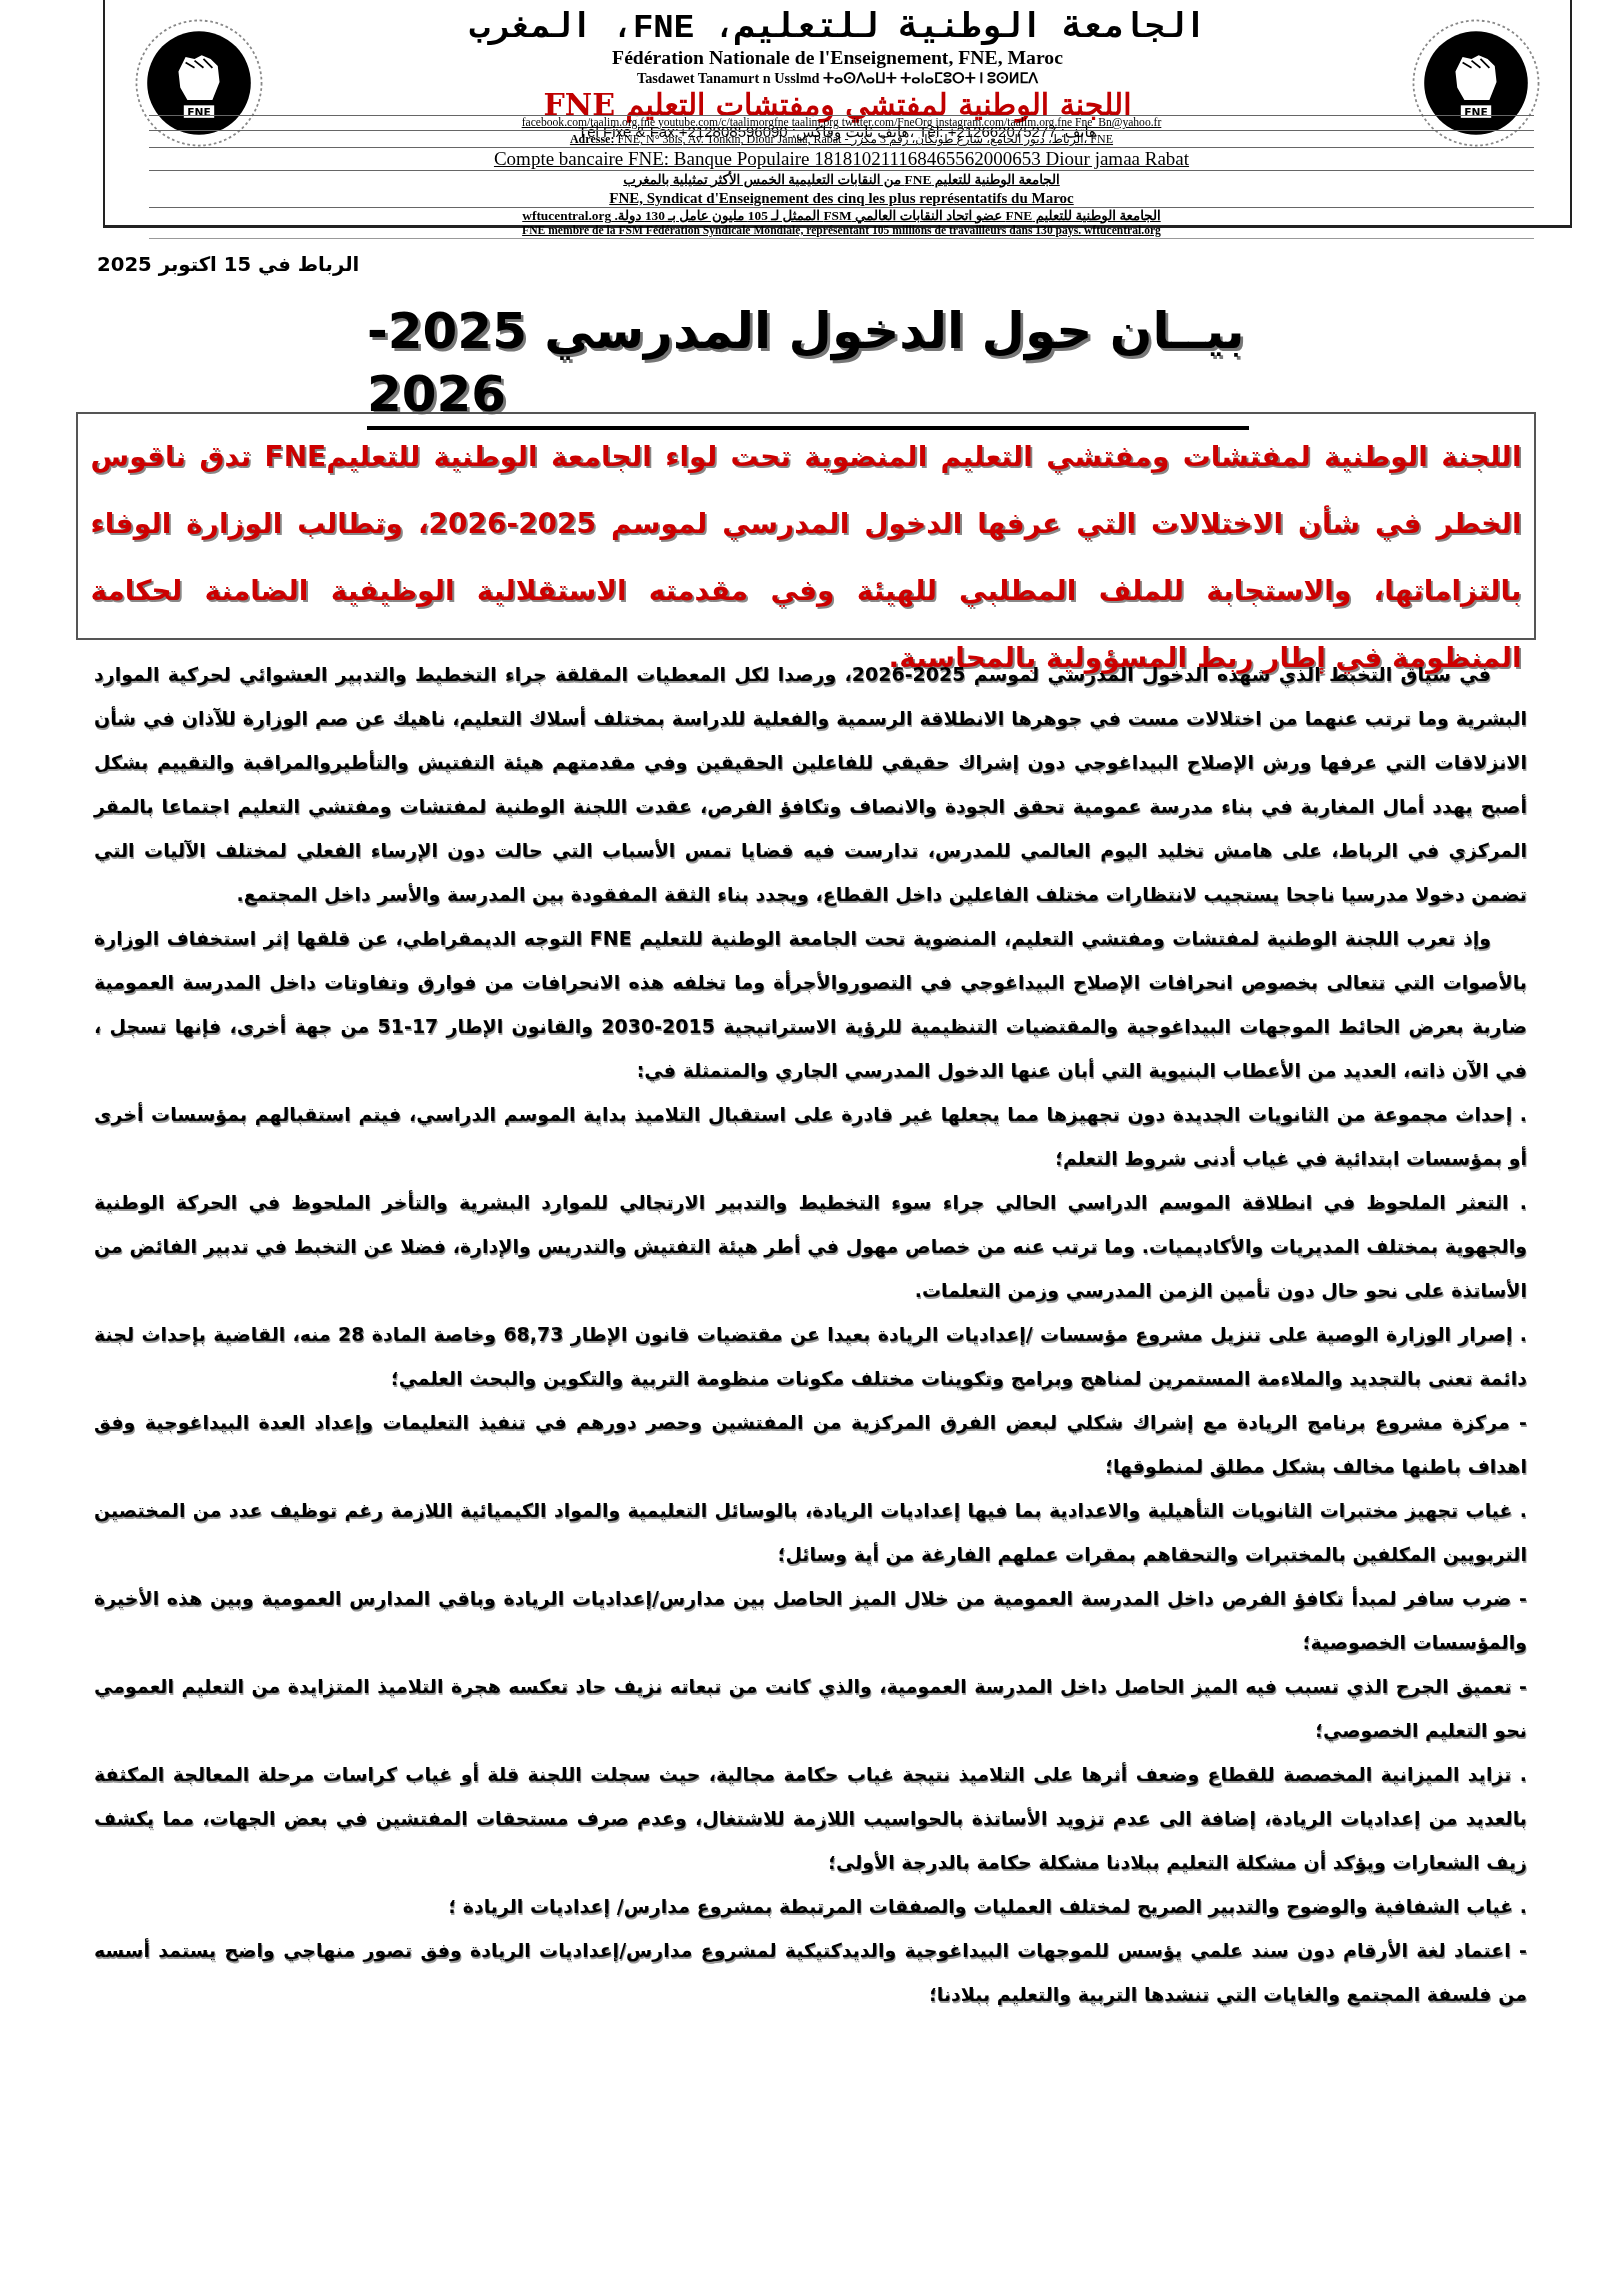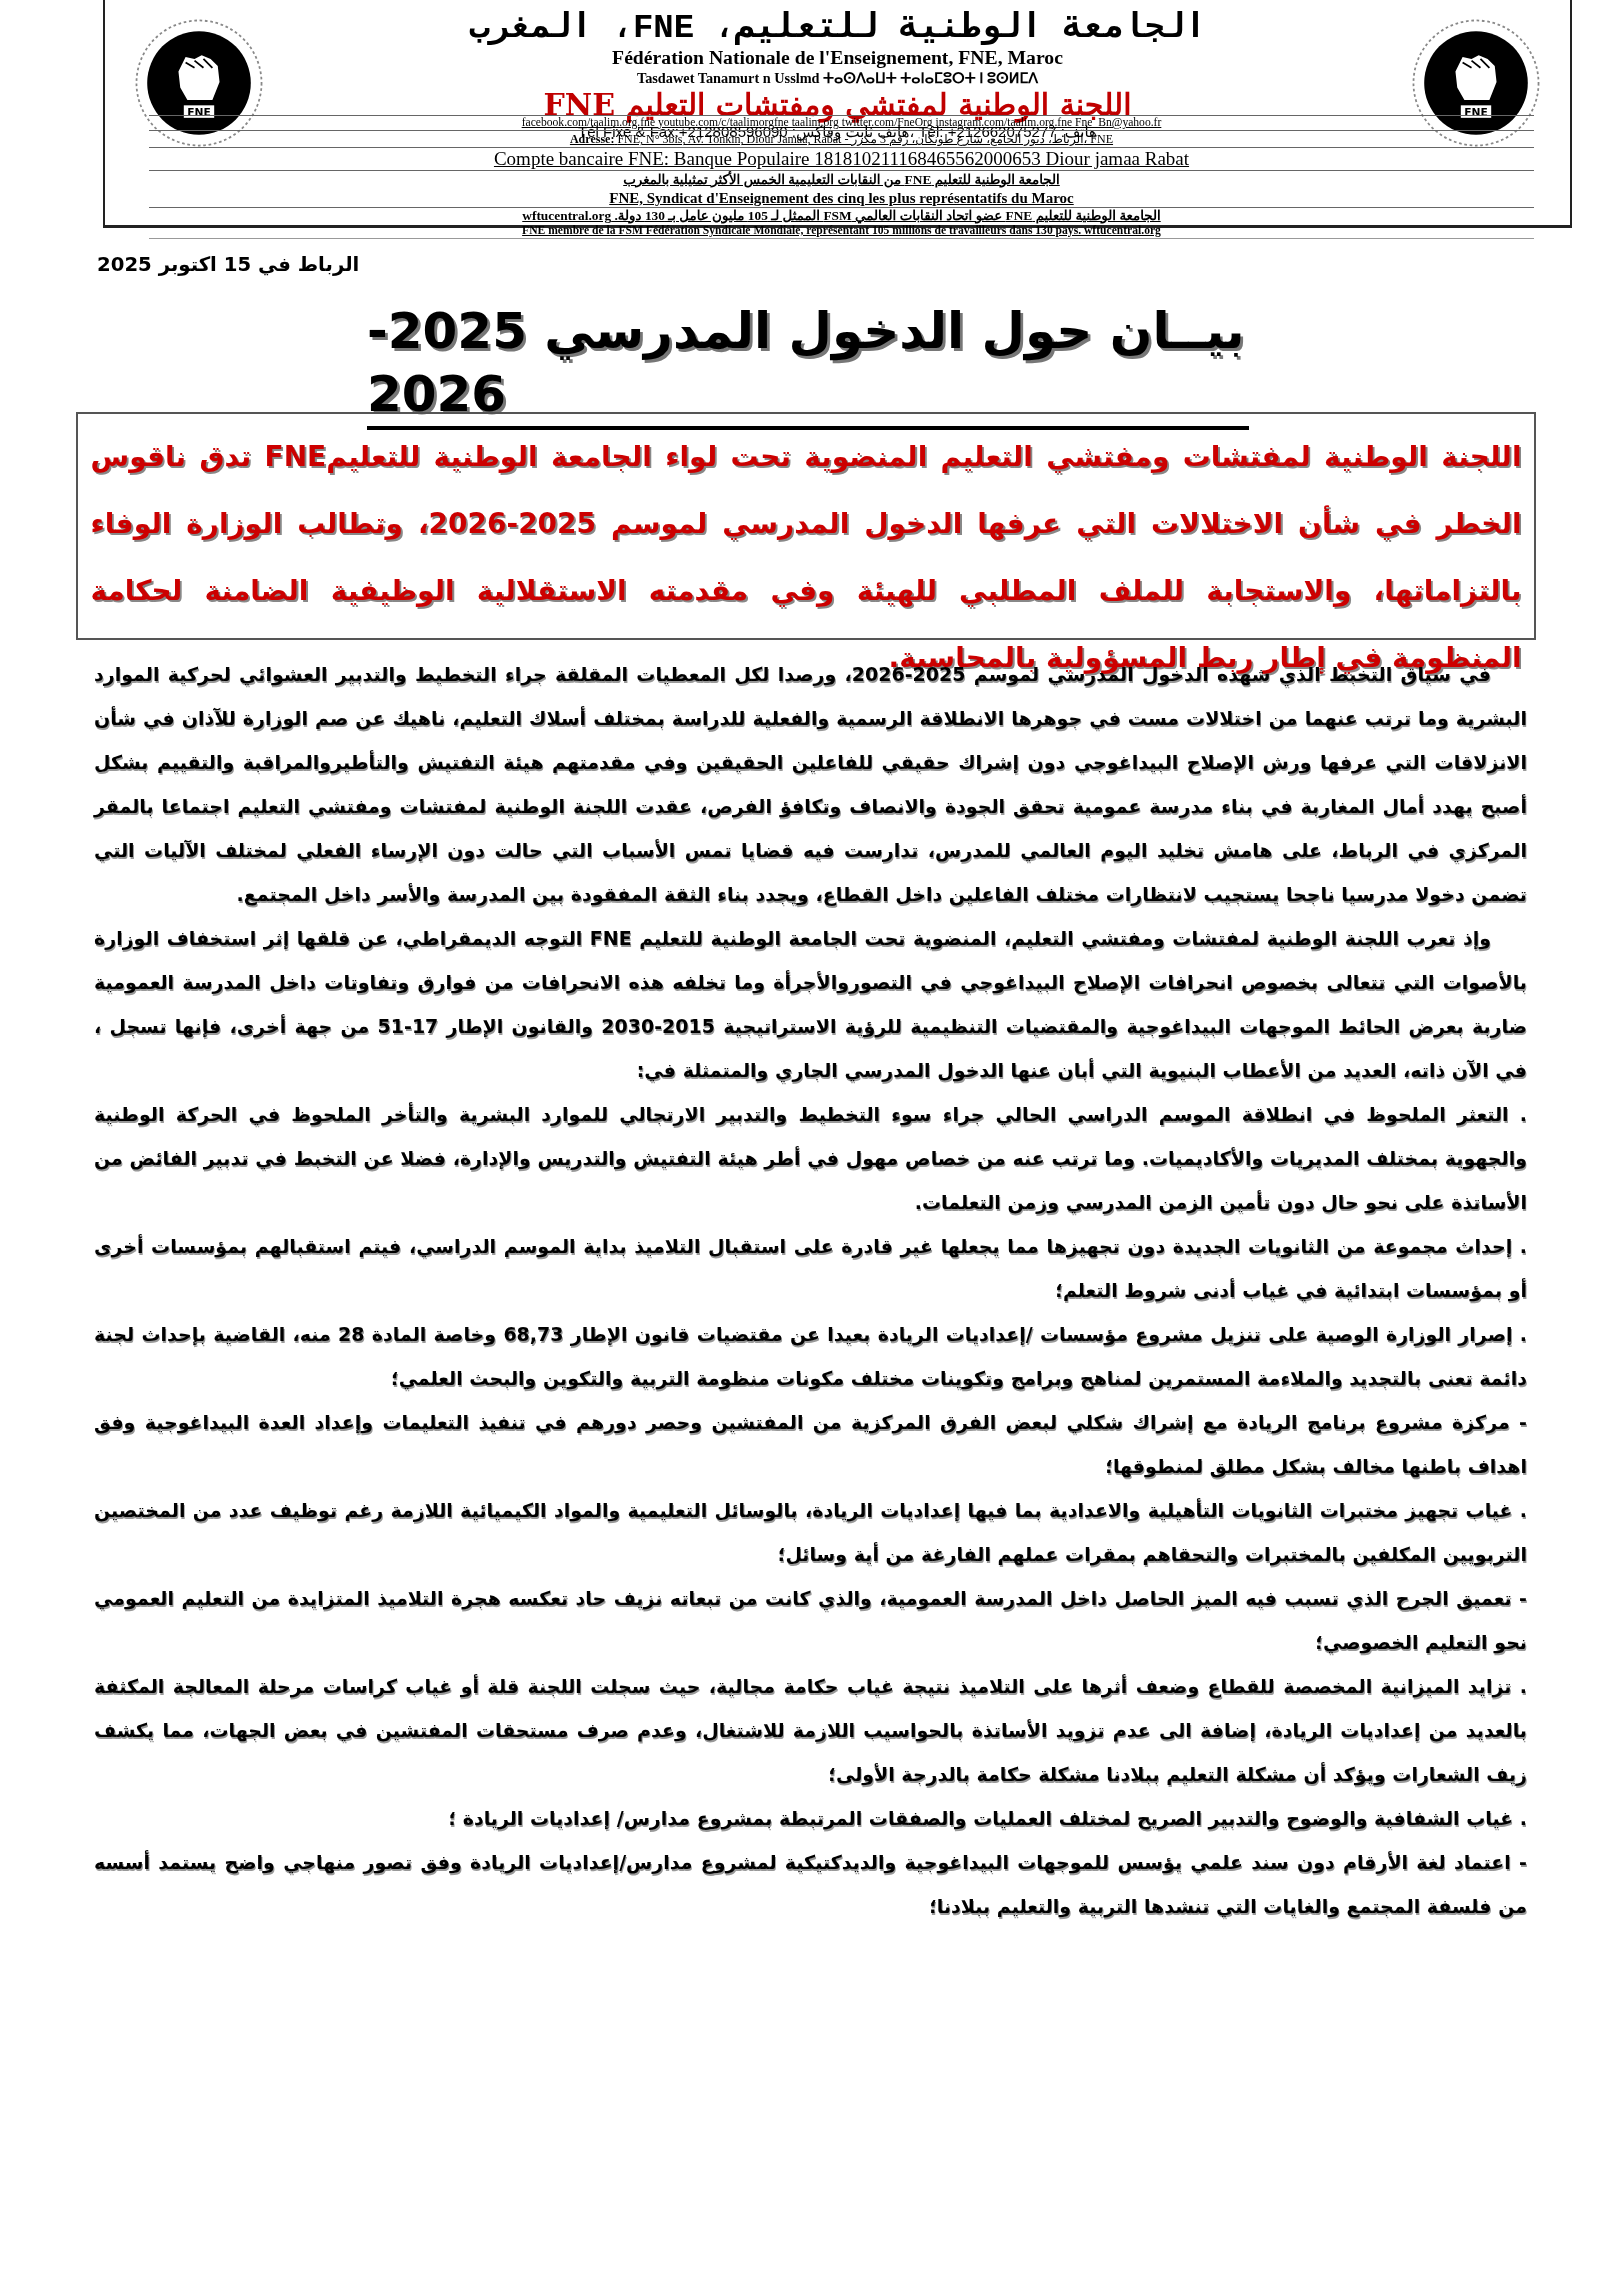--- a/index.html
+++ b/index.html
@@ -88,23 +88,24 @@
 
 <div class="date">الرباط في 15 اكتوبر 2025</div>
 
 <div class="title">بيــان حول الدخول المدرسي 2025-2026</div>
 
 <div class="intro">اللجنة الوطنية لمفتشات ومفتشي التعليم المنضوية تحت لواء الجامعة الوطنية للتعليمFNE تدق ناقوس الخطر في شأن الاختلالات التي عرفها الدخول المدرسي لموسم 2025-2026، وتطالب الوزارة الوفاء بالتزاماتها، والاستجابة للملف المطلبي للهيئة وفي مقدمته الاستقلالية الوظيفية الضامنة لحكامة المنظومة في إطار ربط المسؤولية بالمحاسبة.</div>
 
 <div class="body">
   <p class="para indent">في سياق التخبط الذي شهده الدخول المدرسي لموسم 2025-2026، ورصدا لكل المعطيات المقلقة جراء التخطيط والتدبير العشوائي لحركية الموارد البشرية وما ترتب عنهما من اختلالات مست في جوهرها الانطلاقة الرسمية والفعلية للدراسة بمختلف أسلاك التعليم، ناهيك عن صم الوزارة للآذان في شأن الانزلاقات التي عرفها ورش الإصلاح البيداغوجي دون إشراك حقيقي للفاعلين الحقيقين وفي مقدمتهم هيئة التفتيش والتأطيروالمراقبة والتقييم بشكل أصبح يهدد أمال المغاربة في بناء مدرسة عمومية تحقق الجودة والانصاف وتكافؤ الفرص، عقدت اللجنة الوطنية لمفتشات ومفتشي التعليم اجتماعا بالمقر المركزي في الرباط، على هامش تخليد اليوم العالمي للمدرس، تدارست فيه قضايا تمس الأسباب التي حالت دون الإرساء الفعلي لمختلف الآليات التي تضمن دخولا مدرسيا ناجحا يستجيب لانتظارات مختلف الفاعلين داخل القطاع، ويجدد بناء الثقة المفقودة بين المدرسة والأسر داخل المجتمع.</p>
   <p class="para indent">وإذ تعرب اللجنة الوطنية لمفتشات ومفتشي التعليم، المنضوية تحت الجامعة الوطنية للتعليم FNE التوجه الديمقراطي، عن قلقها إثر استخفاف الوزارة بالأصوات التي تتعالى بخصوص انحرافات الإصلاح البيداغوجي في التصوروالأجرأة وما تخلفه هذه الانحرافات من فوارق وتفاوتات داخل المدرسة العمومية ضاربة بعرض الحائط الموجهات البيداغوجية والمقتضيات التنظيمية للرؤية الاستراتيجية 2015-2030 والقانون الإطار 17-51 من جهة أخرى، فإنها تسجل ، في الآن ذاته، العديد من الأعطاب البنيوية التي أبان عنها الدخول المدرسي الجاري والمتمثلة في:</p>
+  <p class="item">. إحداث مجموعة من الثانويات الجديدة دون تجهيزها مما يجعلها غير قادرة على استقبال التلاميذ بداية الموسم الدراسي، فيتم استقبالهم بمؤسسات أخرى أو بمؤسسات ابتدائية في غياب أدنى شروط التعلم؛</p>
   <p class="item">. التعثر الملحوظ في انطلاقة الموسم الدراسي الحالي جراء سوء التخطيط والتدبير الارتجالي للموارد البشرية والتأخر الملحوظ في الحركة الوطنية والجهوية بمختلف المديريات والأكاديميات. وما ترتب عنه من خصاص مهول في أطر هيئة التفتيش والتدريس والإدارة، فضلا عن التخبط في تدبير الفائض من الأساتذة على نحو حال دون تأمين الزمن المدرسي وزمن التعلمات.</p>
-  <p class="item">. إحداث مجموعة من الثانويات الجديدة دون تجهيزها مما يجعلها غير قادرة على استقبال التلاميذ بداية الموسم الدراسي، فيتم استقبالهم بمؤسسات أخرى أو بمؤسسات ابتدائية في غياب أدنى شروط التعلم؛</p>
   <p class="item">. إصرار الوزارة الوصية على تنزيل مشروع مؤسسات /إعداديات الريادة بعيدا عن مقتضيات قانون الإطار 68,73 وخاصة المادة 28 منه، القاضية بإحداث لجنة دائمة تعنى بالتجديد والملاءمة المستمرين لمناهج وبرامج وتكوينات مختلف مكونات منظومة التربية والتكوين والبحث العلمي؛</p>
   <p class="item">- مركزة مشروع برنامج الريادة مع إشراك شكلي لبعض الفرق المركزية من المفتشين وحصر دورهم في تنفيذ التعليمات وإعداد العدة البيداغوجية وفق اهداف باطنها مخالف بشكل مطلق لمنطوقها؛</p>
   <p class="item">. غياب تجهيز مختبرات الثانويات التأهيلية والاعدادية بما فيها إعداديات الريادة، بالوسائل التعليمية والمواد الكيميائية اللازمة رغم توظيف عدد من المختصين التربويين المكلفين بالمختبرات والتحقاهم بمقرات عملهم الفارغة من أية وسائل؛</p>
+  <p class="item">- ضرب سافر لمبدأ تكافؤ الفرص داخل المدرسة العمومية من خلال الميز الحاصل بين مدارس/إعداديات الريادة وباقي المدارس العمومية وبين هذه الأخيرة والمؤسسات الخصوصية؛</p>
   <p class="item">- تعميق الجرح الذي تسبب فيه الميز الحاصل داخل المدرسة العمومية، والذي كانت من تبعاته نزيف حاد تعكسه هجرة التلاميذ المتزايدة من التعليم العمومي نحو التعليم الخصوصي؛</p>
   <p class="item">. تزايد الميزانية المخصصة للقطاع وضعف أثرها على التلاميذ نتيجة غياب حكامة مجالية، حيث سجلت اللجنة قلة أو غياب كراسات مرحلة المعالجة المكثفة بالعديد من إعداديات الريادة، إضافة الى عدم تزويد الأساتذة بالحواسيب اللازمة للاشتغال، وعدم صرف مستحقات المفتشين في بعض الجهات، مما يكشف زيف الشعارات ويؤكد أن مشكلة التعليم ببلادنا مشكلة حكامة بالدرجة الأولى؛</p>
   <p class="item">. غياب الشفافية والوضوح والتدبير الصريح لمختلف العمليات والصفقات المرتبطة بمشروع مدارس/ إعداديات الريادة ؛</p>
   <p class="item">- اعتماد لغة الأرقام دون سند علمي يؤسس للموجهات البيداغوجية والديدكتيكية لمشروع مدارس/إعداديات الريادة وفق تصور منهاجي واضح يستمد أسسه من فلسفة المجتمع والغايات التي تنشدها التربية والتعليم ببلادنا؛</p>
 </div>
 
 
 </body></html>

